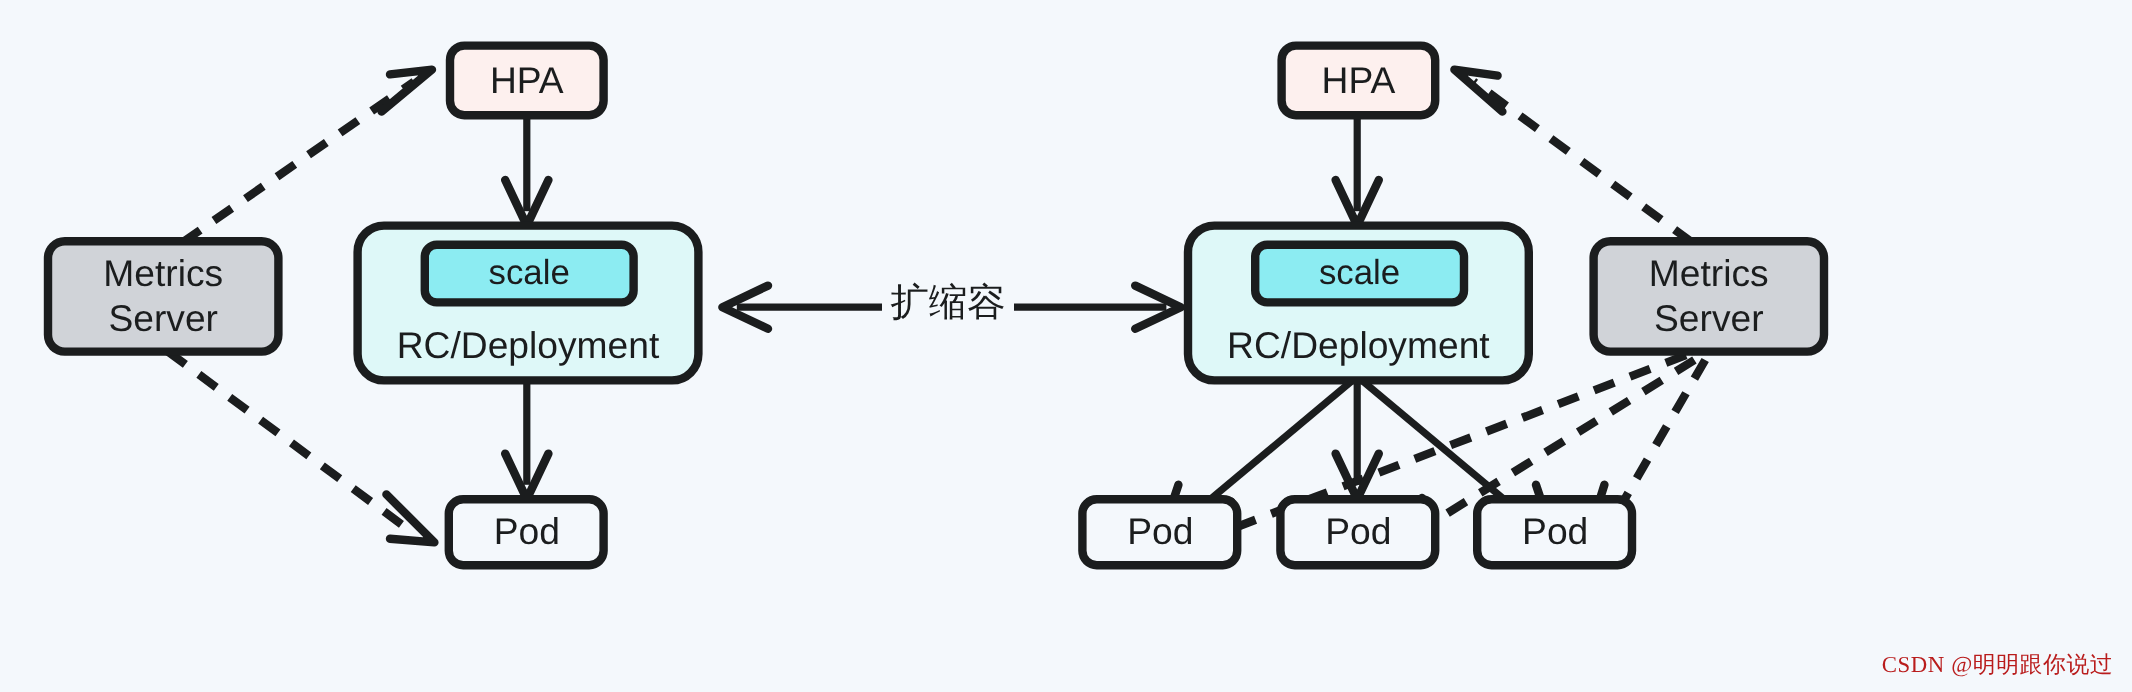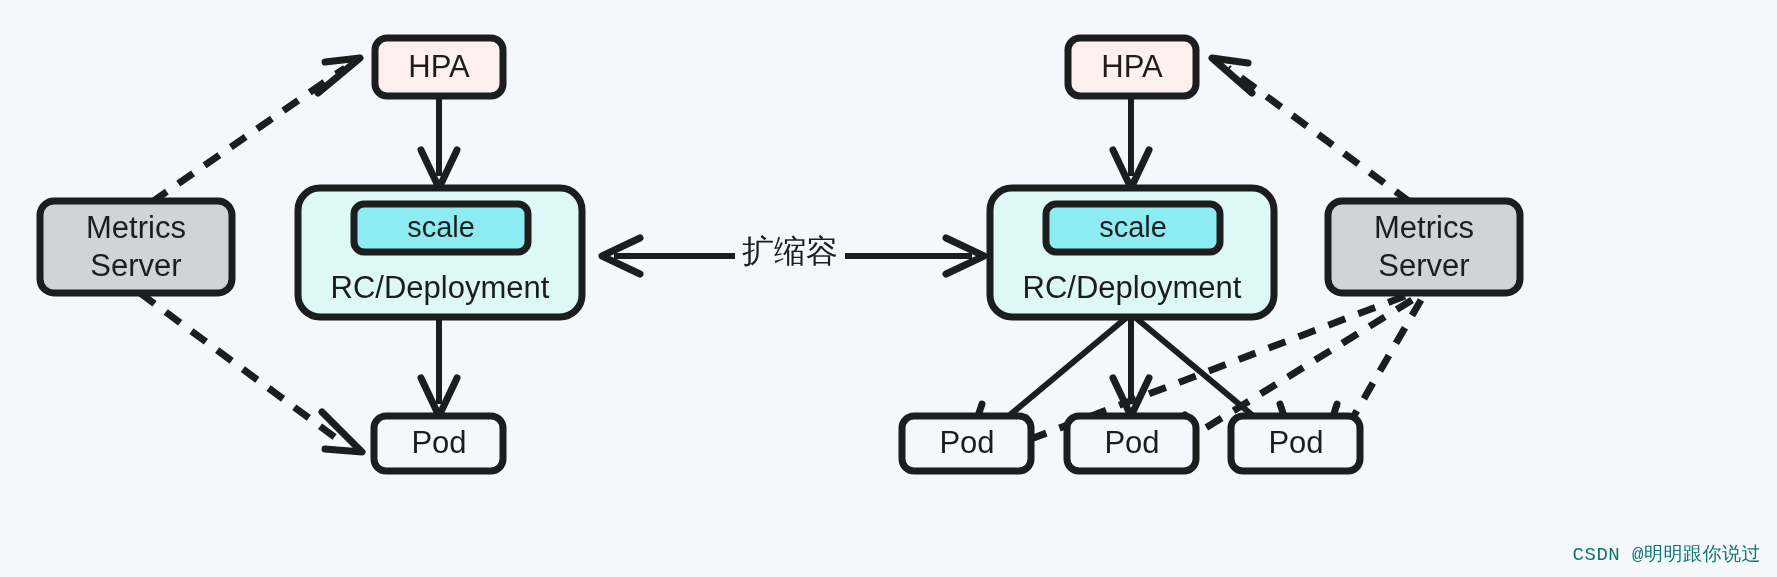--- a/index.html
+++ b/index.html
@@ -59,23 +59,23 @@
   .edge-label {
     font-family: "Liberation Sans", "DejaVu Sans", sans-serif;
     fill: #1b1d1e;
     text-anchor: middle;
     dominant-baseline: middle;
   }
   .watermark {
     position: absolute;
     right: 16px;
     bottom: 10px;
-    font-family: Liberation Mono, monospace;
+    font-family: Liberation Serif, serif;
     font-size: 19px;
-    color: #0f766e;
+    color: #b91c1c;
     letter-spacing: 0.5px;
     user-select: none;
   }
 </style>
 </head>
 <body>
 
 <div id="diagram-root">
   <svg id="diagram-svg" viewBox="0 0 1777 577">
 

